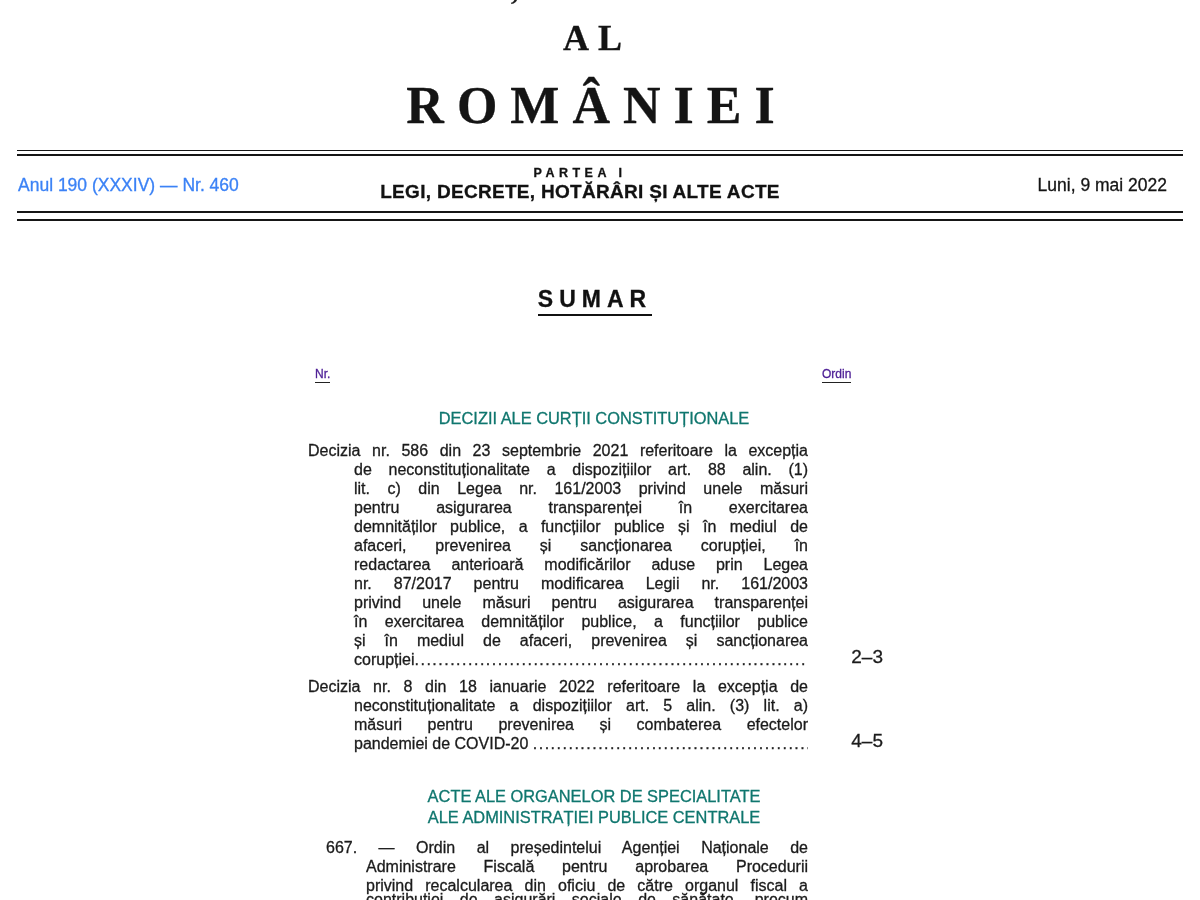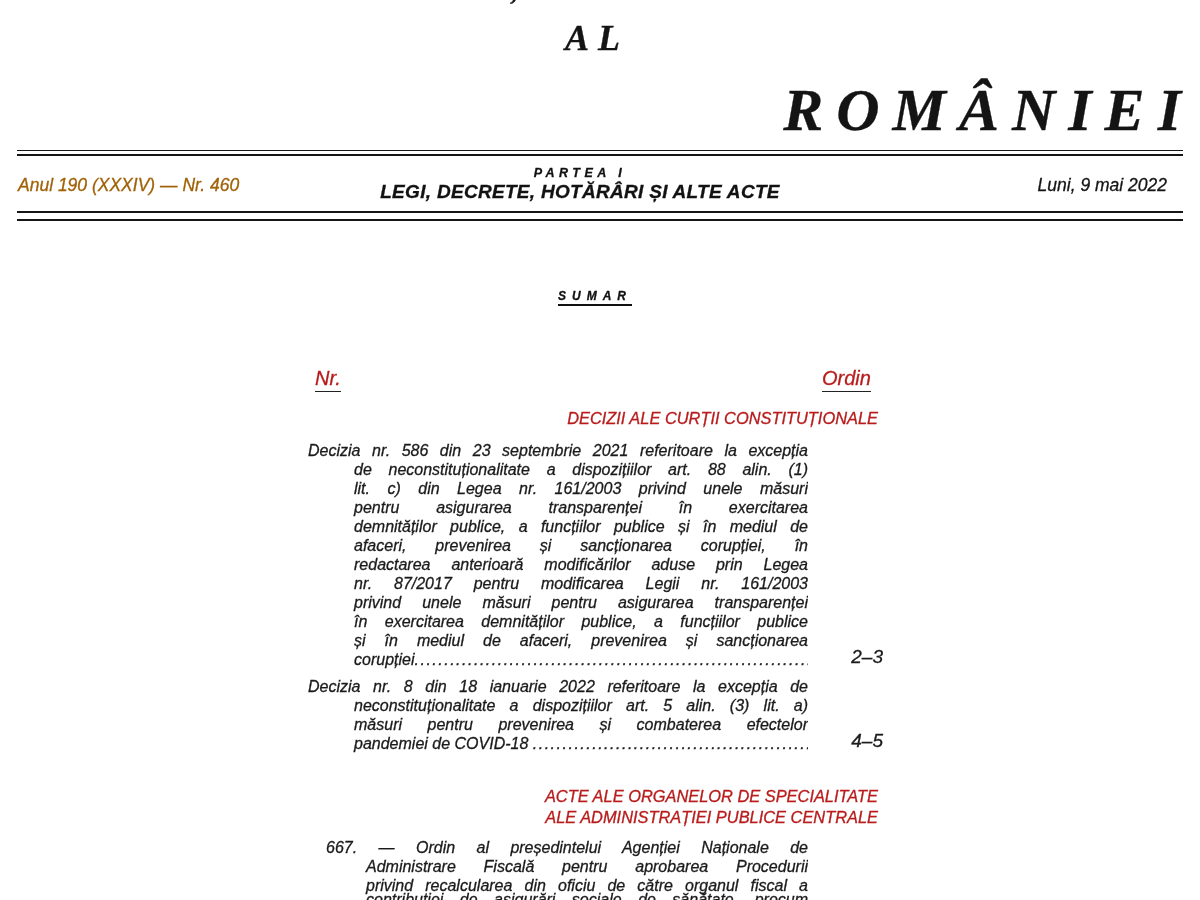--- a/index.html
+++ b/index.html
@@ -2,55 +2,55 @@
 <html><head>
 <meta charset="utf-8">
 <style>
   html,body{margin:0;padding:0;background:#ffffff;}
   .page{
     position:relative;width:1200px;height:900px;background:#ffffff;
     overflow:hidden;color:#1b1b1b;
     font-family:"Liberation Sans","DejaVu Sans",sans-serif;
     -webkit-text-stroke:0.3px;
   }
-  .abs{position:absolute;font-style:italic;}
+  .abs{position:absolute;}
 
   
   .mast-frag{left:511px;top:-26px;font-family:"Liberation Serif","DejaVu Serif",serif;
     font-weight:700;font-size:30px;line-height:1;}
   .mast-al{left:0;top:20px;width:1194px;text-align:center;
     font-family:"Liberation Serif","DejaVu Serif",serif;font-weight:700;
     font-size:36px;line-height:1;letter-spacing:9px;color:#141414;}
-  .mast-rom{left:0;top:80px;width:1194px;text-align:right;
+  .mast-rom{left:0;top:80px;width:1194px;text-align:center;
     font-family:"Liberation Serif","DejaVu Serif",serif;font-weight:700;
-    font-size:60px;line-height:1;letter-spacing:13px;color:#141414;}
+    font-size:52px;line-height:1;letter-spacing:13px;color:#141414;}
 
   
   .rule-top{left:17px;top:150px;width:1166px;height:3px;
     border-top:1.5px solid #161616;border-bottom:2.5px solid #161616;}
   .rule-b1{left:17px;top:211px;width:1166px;height:2.2px;background:#161616;}
   .rule-b2{left:17px;top:218.5px;width:1166px;height:2.2px;background:#161616;}
 
   
-  .issue{left:18px;top:175px;font-size:17.5px;color:#a16207;}
+  .issue{left:18px;top:175px;font-size:17.5px;color:#3b82f6;}
   .mid{left:290px;top:166px;width:580px;text-align:center;color:#121212;}
   .part{font-size:12.5px;font-weight:700;letter-spacing:4.5px;line-height:14px;}
   .subtitle{font-size:19px;font-weight:700;letter-spacing:0.3px;line-height:21px;margin-top:1px;}
   .date{right:33px;top:175px;font-size:17.5px;color:#151515;}
 
   
   .sumar{left:0;top:286px;width:1190px;text-align:center;}
-  .sumar span{display:inline-block;font-size:12px;font-weight:700;letter-spacing:6px;
+  .sumar span{display:inline-block;font-size:23px;font-weight:700;letter-spacing:6px;
     border-bottom:2.2px solid #111;padding-bottom:1px;color:#111;}
-  .colhead{font-size:20px;color:#b91c1c;}
+  .colhead{font-size:12px;color:#4c1d95;}
   .colhead span{display:inline-block;border-bottom:1.8px solid #222;padding-bottom:1px;}
   .col-nr{left:315px;top:367px;}
   .col-pg{left:822px;top:367px;}
 
-  .sec-head{left:310px;width:568px;text-align:right;font-size:16.4px;color:#b91c1c;line-height:20.5px;}
+  .sec-head{left:310px;width:568px;text-align:center;font-size:16.4px;color:#0f766e;line-height:20.5px;}
 
   .toc-entry{left:308px;width:500px;font-size:16px;color:#1b1b1b;}
   .tl{height:19px;line-height:19px;overflow:hidden;
     text-align:justify;text-align-last:justify;}
   .tl-cont{padding-left:46px;}
   .tl3-first{text-indent:18px;}
   .tl3-cont{padding-left:58px;}
   .tl-last{display:flex;align-items:baseline;height:19px;line-height:19px;padding-left:46px;
     text-align:center;}
   .tl-last .txt{white-space:pre;}
@@ -111,21 +111,21 @@
       <span class="leader">...........................................................................................................................................................</span>
     </div>
     <span class="pg">2–3</span>
   </div>
 
   <div class="abs toc-entry e2">
     <div class="tl">Decizia nr. 8 din 18 ianuarie 2022 referitoare la excepția de</div>
     <div class="tl tl-cont">neconstituționalitate a dispozițiilor art. 5 alin. (3) lit. a)</div>
     <div class="tl tl-cont">măsuri pentru prevenirea și combaterea efectelor</div>
     <div class="tl-last">
-      <span class="txt">pandemiei de COVID-18 </span>
+      <span class="txt">pandemiei de COVID-20 </span>
       <span class="leader">...........................................................................................................................................................</span>
     </div>
     <span class="pg">4–5</span>
   </div>
 
   <div class="abs sec-head sh2">
     <div>ACTE ALE ORGANELOR DE SPECIALITATE</div>
     <div>ALE ADMINISTRAȚIEI PUBLICE CENTRALE</div>
   </div>
 

